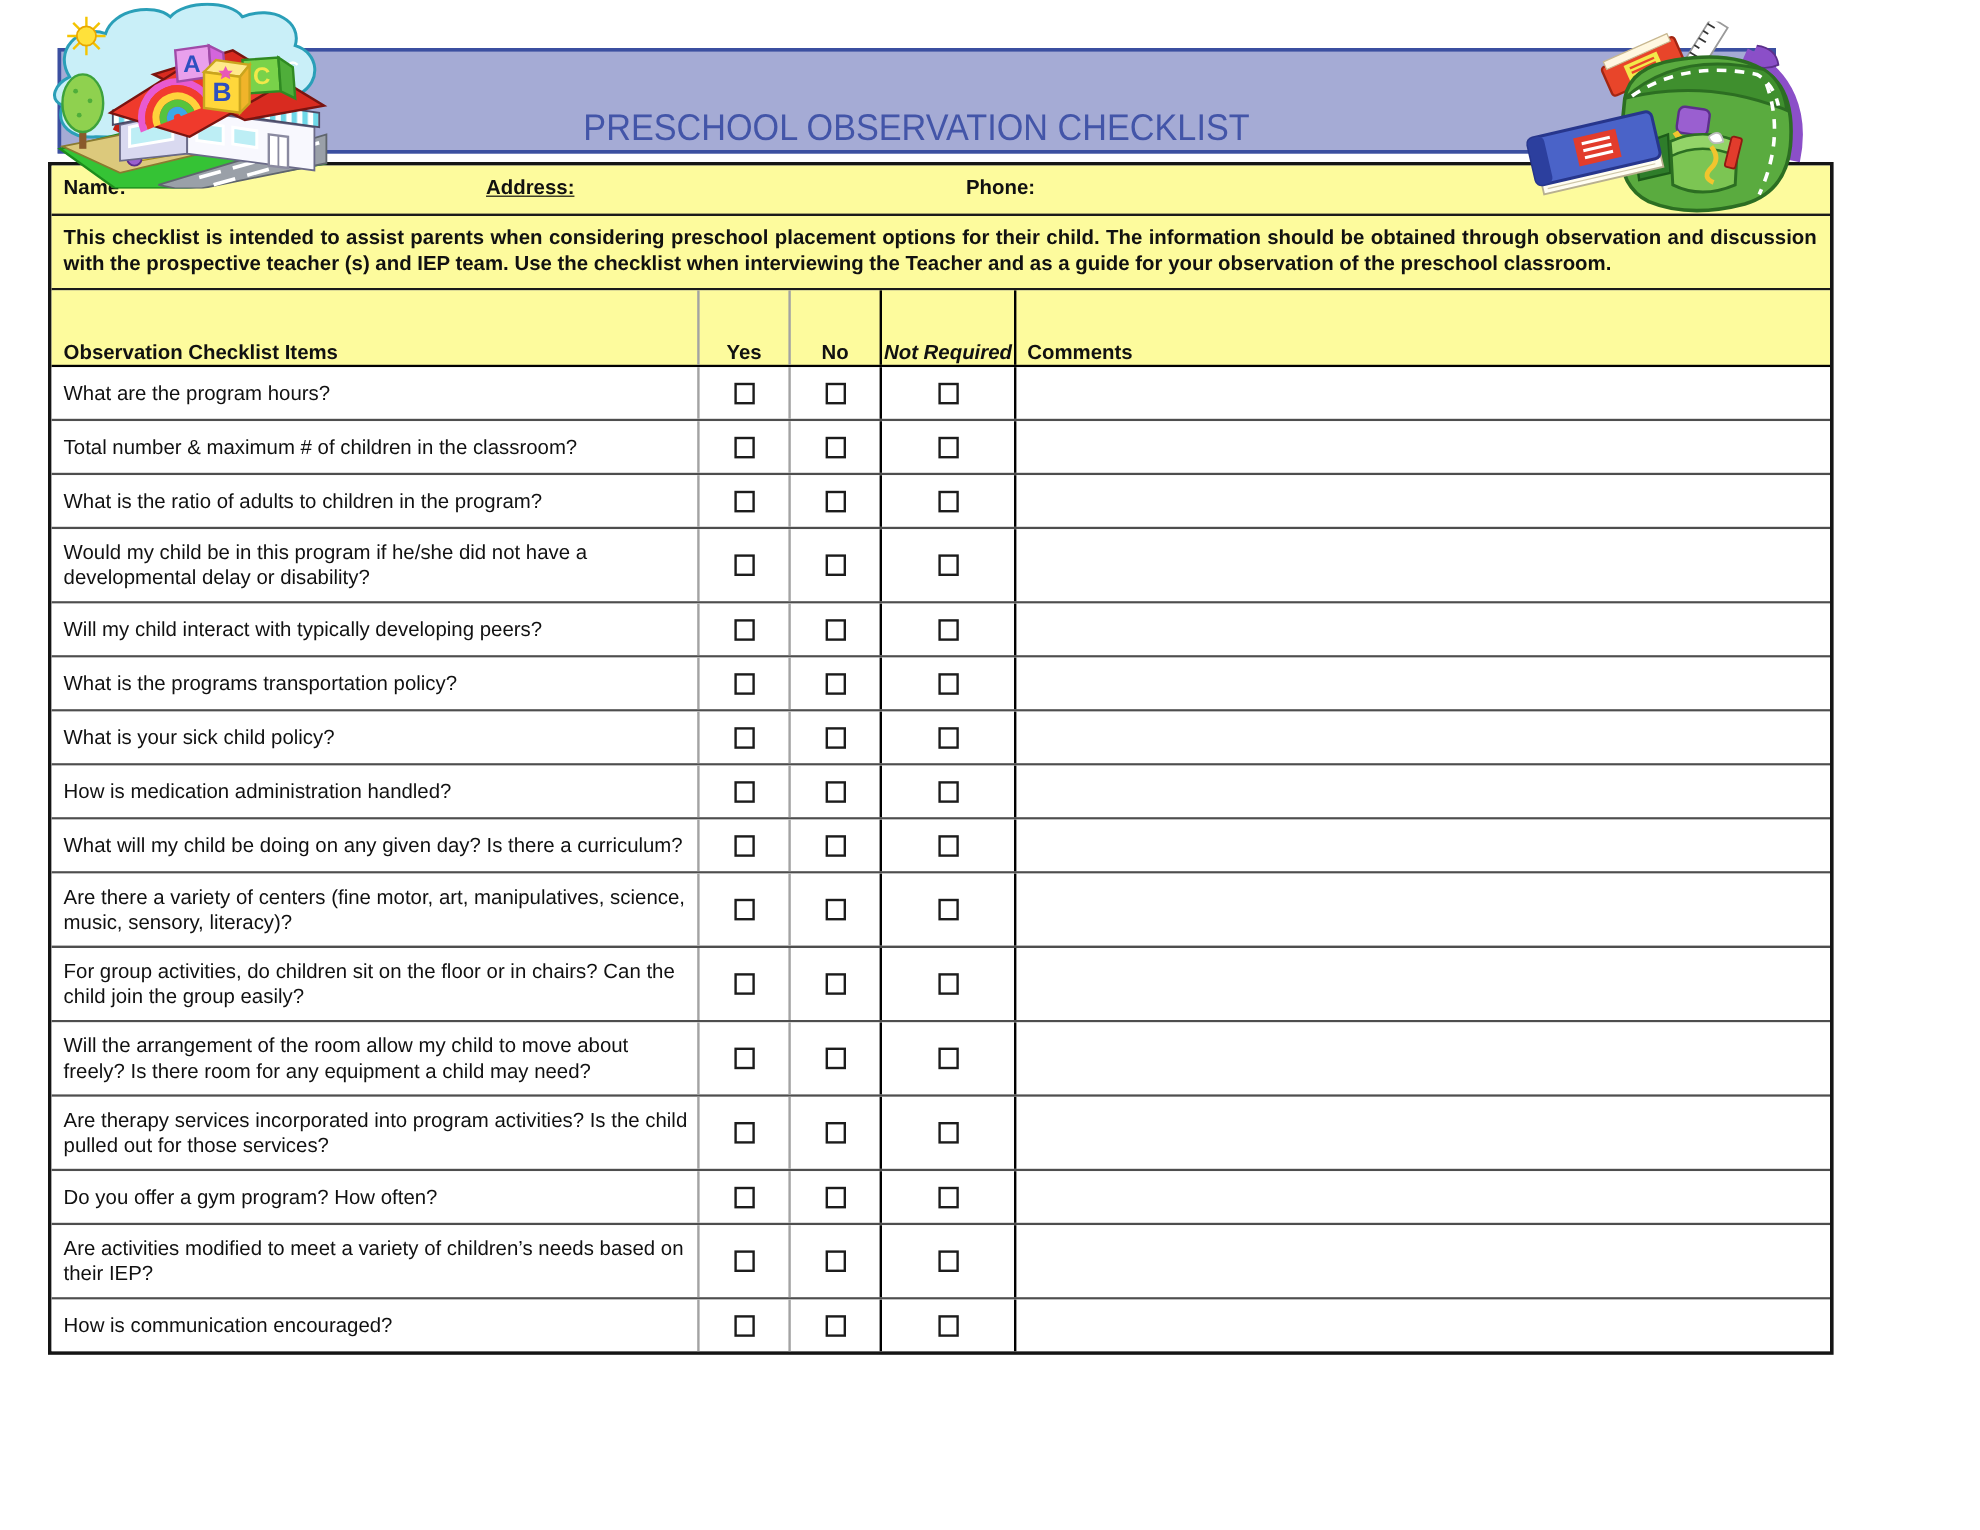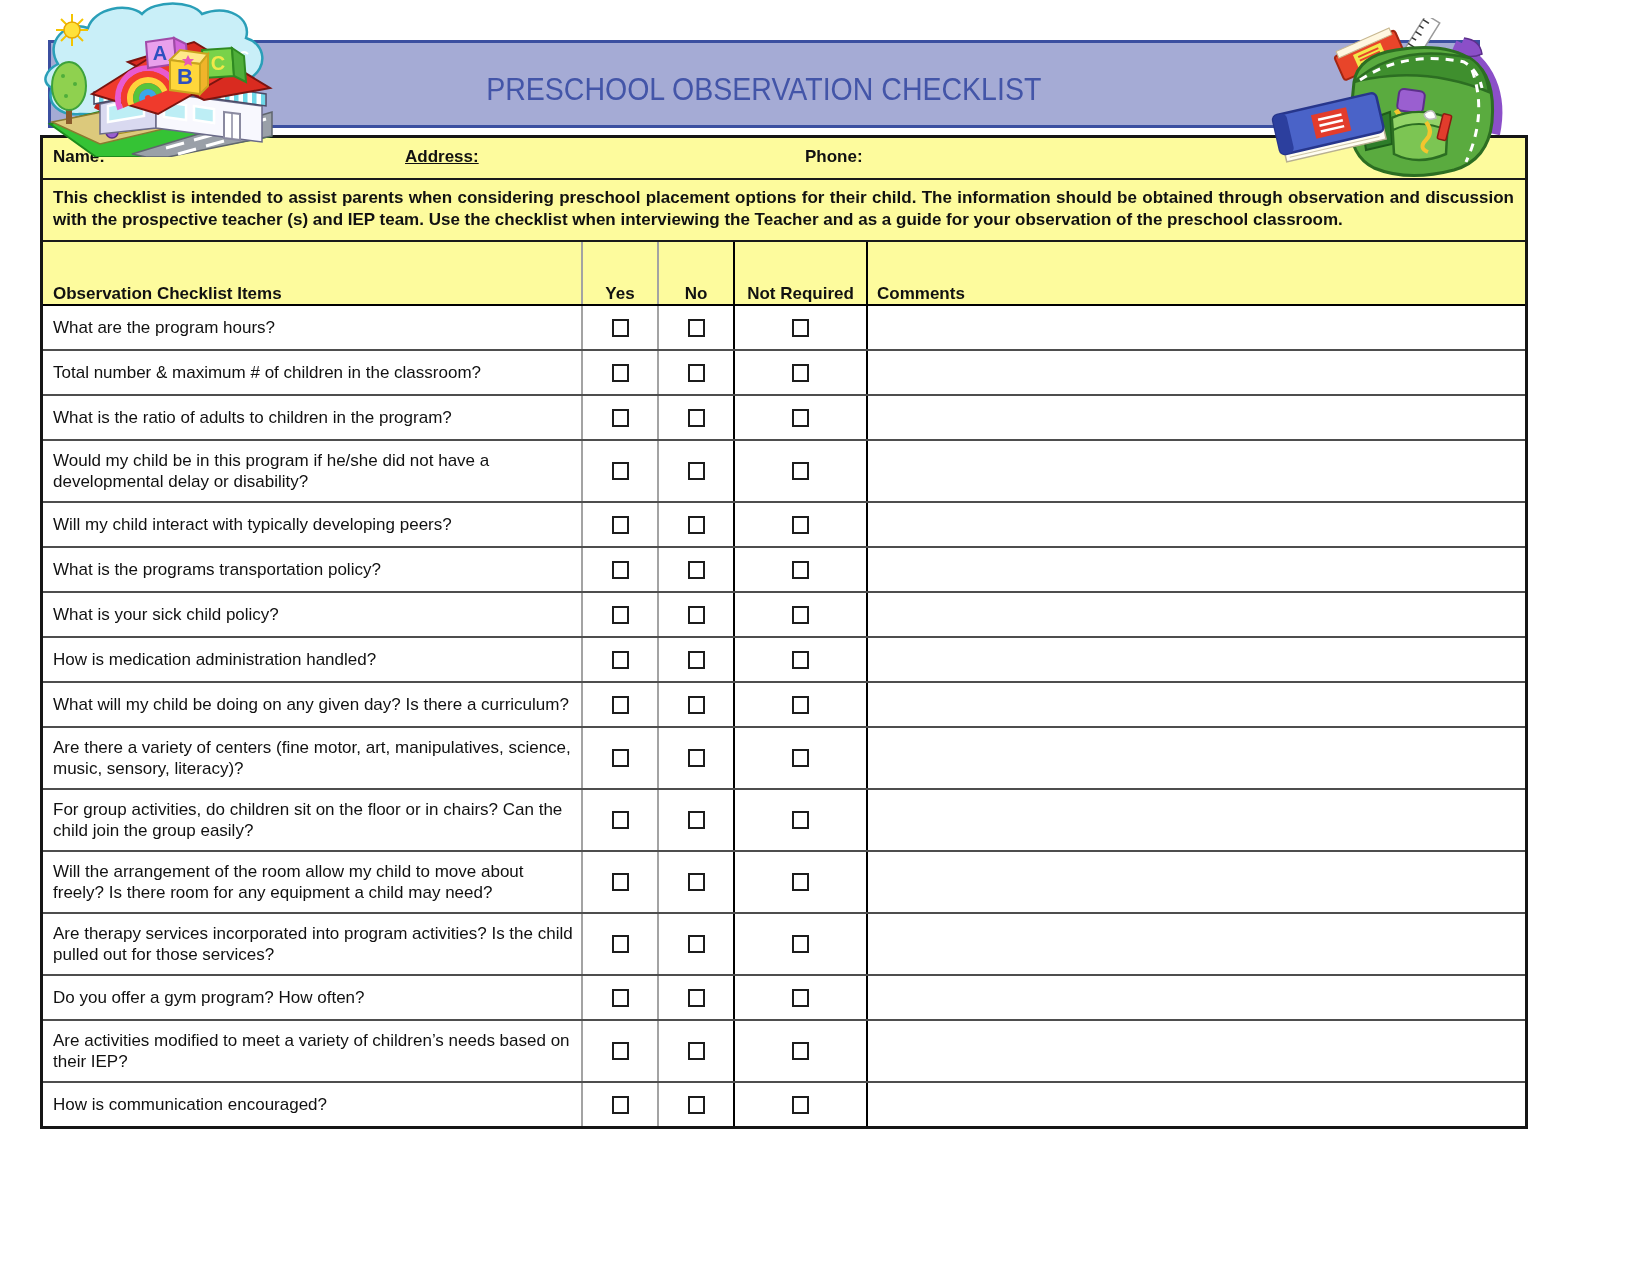--- a/index.html
+++ b/index.html
@@ -5,21 +5,21 @@
   html,body { margin:0; padding:0; background:#ffffff; }
   #page {
     position:relative; width:1650px; height:1275px; background:#fff;
     font-family:"Liberation Sans", sans-serif; color:#111; overflow:hidden;
   }
 
   
   .banner {
     position:absolute; left:48px; top:40px; width:1432px; height:88px;
     background:var(--banner-bg,#a5abd5); border:3px solid var(--banner-border,#3b4fa0);
-    box-sizing:border-box; display:flex; align-items:center; justify-content:center;
+    box-sizing:border-box; display:flex; align-items:flex-end; justify-content:center;
     z-index:1;
   }
   .banner-title {
     margin-top:12px; font-size:31px; font-weight:400; letter-spacing:0px;
     color:var(--title-color,#4355a8); transform:scaleX(.92); white-space:nowrap;
   }
   .clipart { position:absolute; z-index:3; }
   #clip-left  { left:36px;  top:2px; }
   #clip-right { left:1258px; top:18px; }
 
@@ -45,22 +45,22 @@
   }
 
   
   .trow { display:flex; align-items:stretch; border-bottom:2px solid #4e4e4e; }
   .trow:last-child { border-bottom:none; }
   .cell { box-sizing:border-box; }
   .c-item    { width:538px; display:flex; align-items:center; padding:9px 8px 9px 10px;
                font-size:17px; line-height:21px; }
   .c-yes, .c-no { width:76px; border-left:2px solid #a3a3a3;
                display:flex; align-items:center; justify-content:center; }
-  .c-nr      { width:133px; border-left:2px solid #000;
-               display:flex; align-items:center; justify-content:center; }
+  .c-nr      { width:112px; border-left:2px solid #000;
+               display:flex; align-items:center; justify-content:center;font-style:italic; }
   .c-comment { flex:1; border-left:2px solid #000; }
 
   .thead { border-bottom:2px solid #000; }
   .thead .cell { display:flex; align-items:flex-end; font-weight:bold; font-size:17px;
                  padding-bottom:0; }
   .thead .c-item    { align-items:flex-end; }
   .thead .c-yes, .thead .c-no, .thead .c-nr { justify-content:center; text-align:center; }
   .thead .c-nr span { line-height:20px; }
   .thead .c-comment { padding-left:9px; }
   .thead { min-height:62px; }

